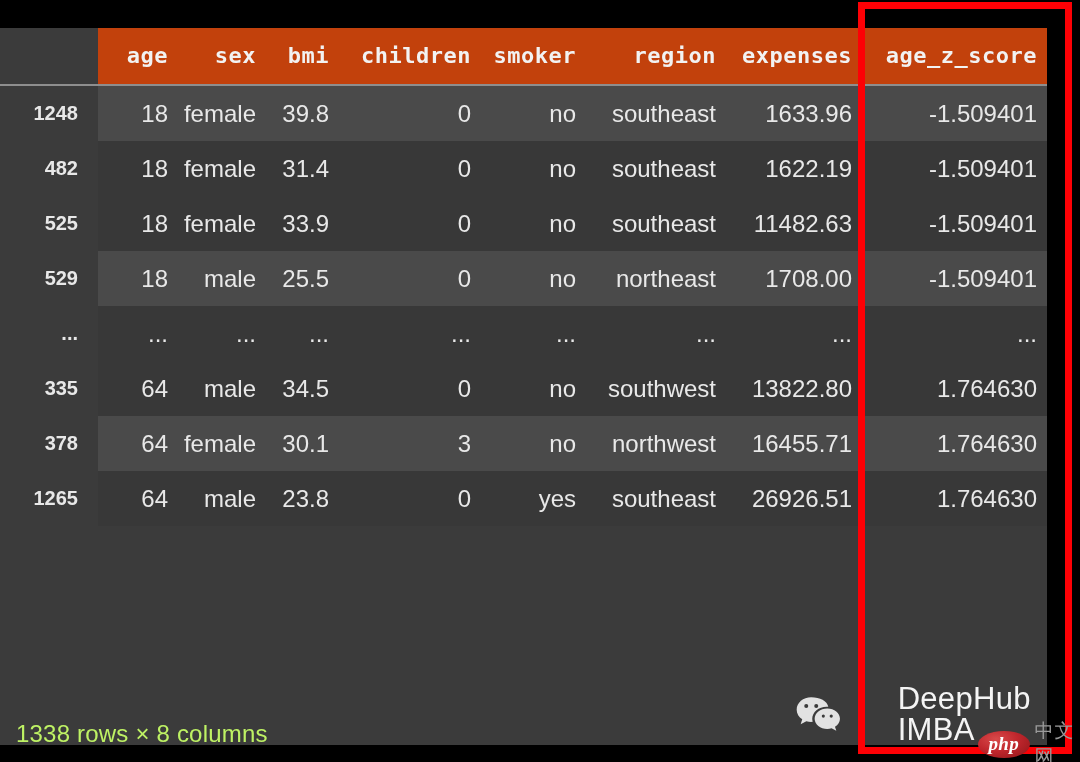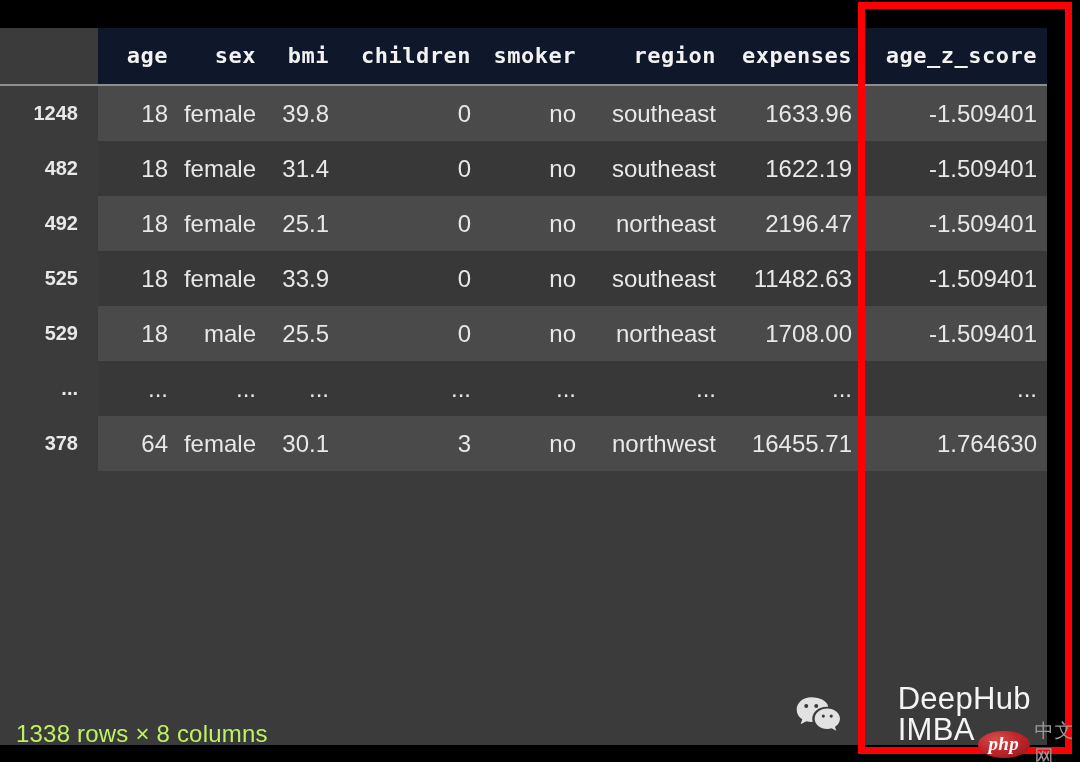--- a/index.html
+++ b/index.html
@@ -43,21 +43,21 @@
   }
 
   
   table.df thead th {
     font-family: "DejaVu Sans Mono", "Liberation Mono", monospace;
     font-weight: bold;
     font-size: 22px;
     letter-spacing: 0.5px;
     text-align: right;
     height: 54px;
-    background: #0f172a;
+    background: #c2410c;
     padding-bottom: 2px;
     border-bottom: 2px solid #8e8e8e;
     color: #f2f2f2;
   }
   table.df thead th.idxhead {
     background: #3b3b3b;
     border-bottom: 2px solid #8e8e8e;
   }
 
   
@@ -229,34 +229,20 @@
           <td>18</td>
           <td>female</td>
           <td>31.4</td>
           <td>0</td>
           <td>no</td>
           <td>southeast</td>
           <td>1622.19</td>
           <td>-1.509401</td>
           <td class="rpad"></td>
         </tr>
-        <tr class="odd">
-          <td class="pad"></td>
-          <td class="idx">492</td>
-          <td class="idx"></td>
-          <td>18</td>
-          <td>female</td>
-          <td>25.1</td>
-          <td>0</td>
-          <td>no</td>
-          <td>northeast</td>
-          <td>2196.47</td>
-          <td>-1.509401</td>
-          <td class="rpad"></td>
-        </tr>
         <tr class="even">
           <td class="pad"></td>
           <td class="idx">525</td>
           <td class="idx"></td>
           <td>18</td>
           <td>female</td>
           <td>33.9</td>
           <td>0</td>
           <td>no</td>
           <td>southeast</td>
@@ -283,33 +269,61 @@
           <td class="idx">...</td>
           <td class="idx"></td>
           <td>...</td>
           <td>...</td>
           <td>...</td>
           <td>...</td>
           <td>...</td>
           <td>...</td>
           <td>...</td>
           <td>...</td>
+          <td class="rpad"></td>
+        </tr>
+        <tr class="even">
+          <td class="pad"></td>
+          <td class="idx">335</td>
+          <td class="idx"></td>
+          <td>64</td>
+          <td>male</td>
+          <td>34.5</td>
+          <td>0</td>
+          <td>no</td>
+          <td>southwest</td>
+          <td>13822.80</td>
+          <td>1.764630</td>
           <td class="rpad"></td>
         </tr>
         <tr class="odd">
           <td class="pad"></td>
           <td class="idx">378</td>
           <td class="idx"></td>
           <td>64</td>
           <td>female</td>
           <td>30.1</td>
           <td>3</td>
           <td>no</td>
           <td>northwest</td>
           <td>16455.71</td>
+          <td>1.764630</td>
+          <td class="rpad"></td>
+        </tr>
+        <tr class="even">
+          <td class="pad"></td>
+          <td class="idx">1265</td>
+          <td class="idx"></td>
+          <td>64</td>
+          <td>male</td>
+          <td>23.8</td>
+          <td>0</td>
+          <td>yes</td>
+          <td>southeast</td>
+          <td>26926.51</td>
           <td>1.764630</td>
           <td class="rpad"></td>
         </tr>
       </tbody>
   </table>
 
   <div id="summary">1338 rows × 8 columns</div>
 </div>
 
 <div id="red-rect"></div>

